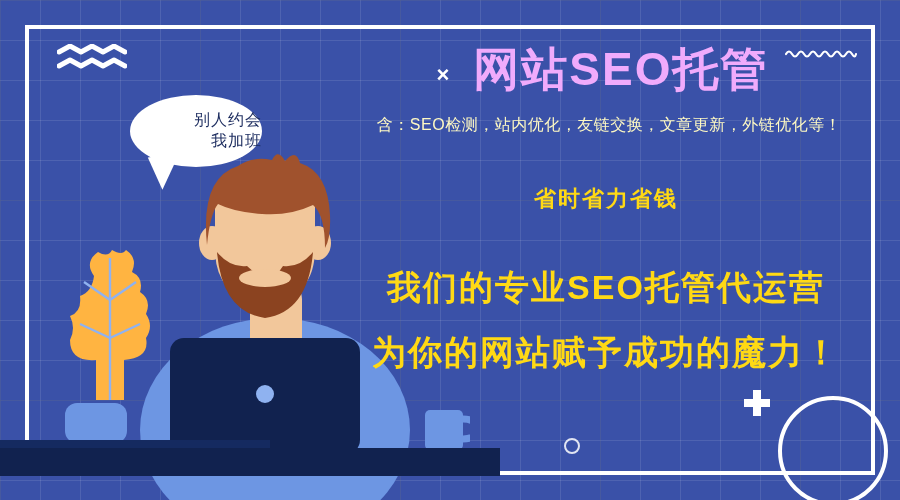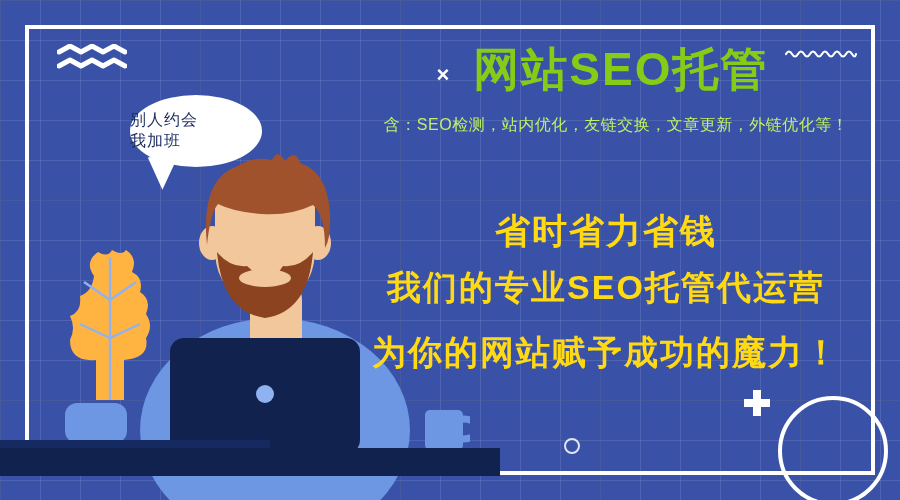--- a/index.html
+++ b/index.html
@@ -76,21 +76,21 @@
   .plus-sign::after  { left:0; top:9px; width:26px; height:8px; }
 
   
   .bubble {
     position:absolute;
     left:130px; top:95px;
     width:132px; height:72px;
     background:#ffffff;
     border-radius:50%;
     display:flex; flex-direction:column;
-    align-items:flex-start; justify-content:center;
+    align-items:flex-end; justify-content:center;
     color:#1b2b5e;
     font-size:16px;
     line-height:1.3;
     letter-spacing:1px;
     z-index:8;
   }
   .bubble-tail {
     position:absolute;
     left:150px; top:155px;
     width:0; height:0;
@@ -136,47 +136,47 @@
     gap:16px;
   }
   .title-x {
     color:#ffffff;
     font-size:22px;
     font-weight:bold;
     line-height:1;
     padding-top:12px;
   }
   .title-main {
-    color:#84cc16;
+    color:#f0abfc;
     font-size:46px;
     font-weight:bold;
     letter-spacing:2px;
     line-height:1.1;
     white-space:nowrap;
     margin-left:8px;
   }
 
   .subtitle {
     position:absolute;
-    left:8px; top:115px; width:556px;
-    color:#bef264;
+    left:1px; top:115px; width:556px;
+    color:#fef9c3;
     font-size:16px;
     letter-spacing:0.5px;
     white-space:nowrap;
   }
 
   .headline {
     position:absolute;
     left:0; width:552px;
     color:#ffd914;
     font-weight:bold;
     letter-spacing:2px;
     white-space:nowrap;
   }
-  .headline.l1 { top:208px; font-size:35px; }
+  .headline.l1 { top:184px; font-size:22px; }
   .headline.l2 { top:265px; font-size:34px; }
   .headline.l3 { top:330px; font-size:34px; }
 </style>
 </head>
 <body>
 
 <div id="banner">
 
   <div class="grid-bg"></div>
   <div class="grid-bg-dark"></div>

